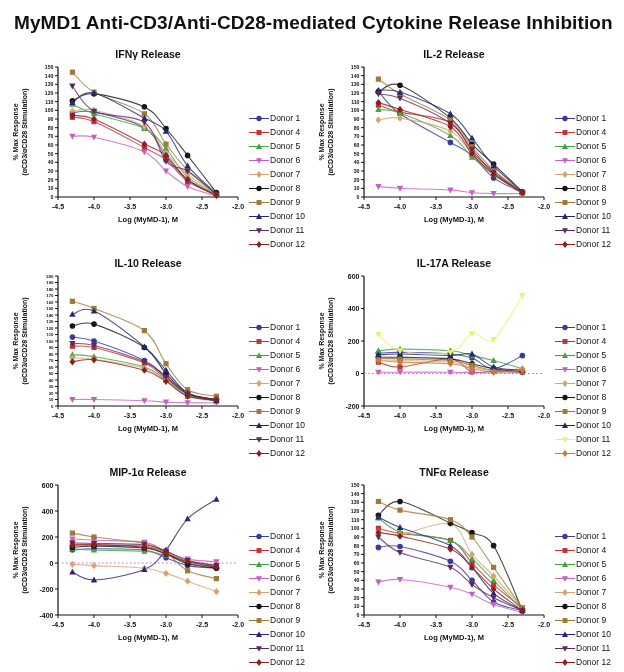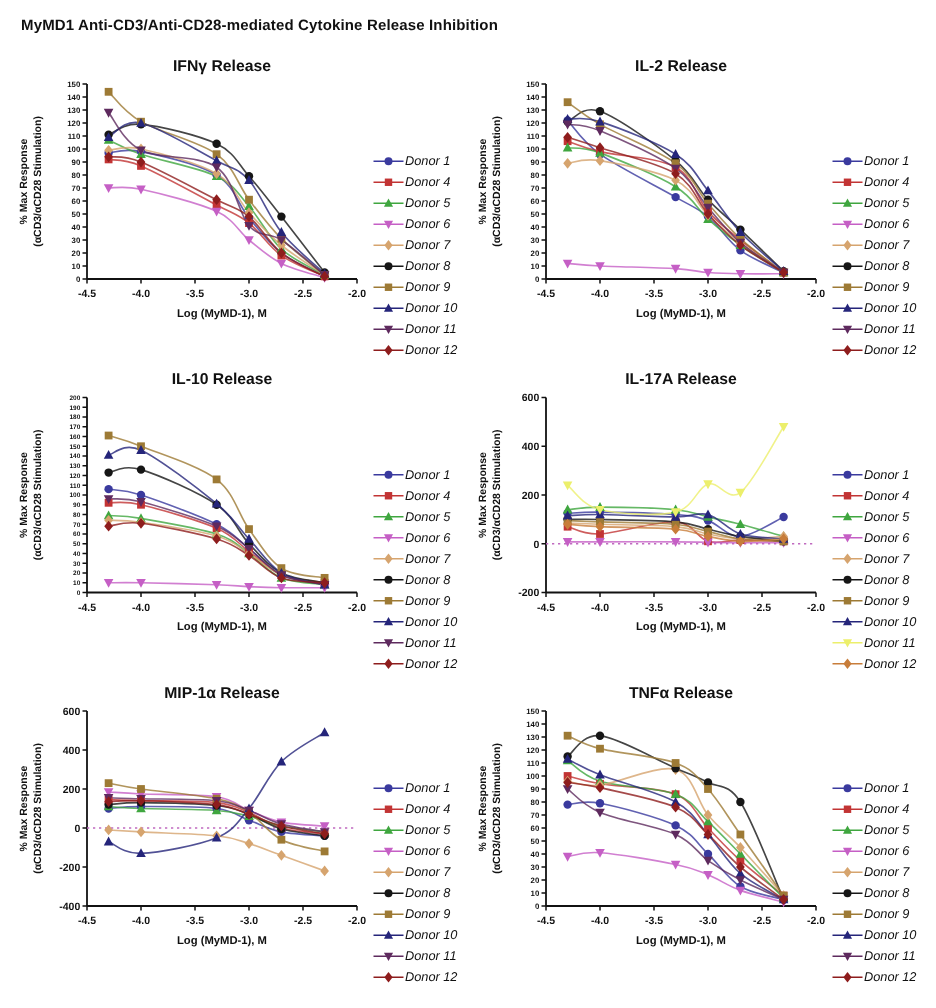--- a/index.html
+++ b/index.html
@@ -1,24 +1,24 @@
 <!DOCTYPE html>
 <html><head>
 <meta charset="utf-8">
 <style>
   html,body{margin:0;padding:0;background:#fff;width:624px;height:672px;overflow:hidden;
     font-family:"Liberation Sans",sans-serif;}
   .page{padding:8px 0 0 10px;}
-  .fig-title{font-size:10px;font-weight:bold;color:#111;margin:4px 0 8px 4px;letter-spacing:.1px;}
+  .fig-title{font-size:19px;font-weight:bold;color:#111;margin:4px 0 8px 4px;letter-spacing:.1px;}
   .grid{display:grid;grid-template-columns:306px 306px;grid-auto-rows:207px;row-gap:2px;}
   .panel{display:flex;align-items:flex-end;}
   svg text{font-family:"Liberation Sans",sans-serif;fill:#111;}
   .legend{display:flex;flex-direction:column;gap:5px;padding-top:24px;}
   .legend-item{display:flex;align-items:center;gap:0;font-size:8.5px;color:#111;
-    white-space:nowrap;line-height:9px;font-style:italic;}
+    white-space:nowrap;line-height:9px;}
 </style>
 </head>
 <body>
 
 <div class="page">
   <div class="fig-title">MyMD1 Anti-CD3/Anti-CD28-mediated Cytokine Release Inhibition</div>
   <div class="grid" id="charts-grid">
       <div class="panel">
         <svg width="238" height="204">
           <text x="138" y="13" text-anchor="middle" font-size="10.5" font-weight="bold">IFNγ Release</text>

